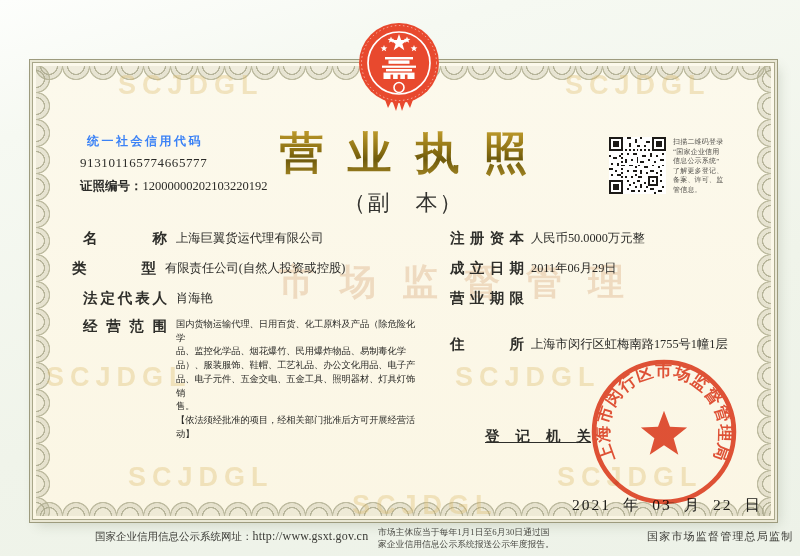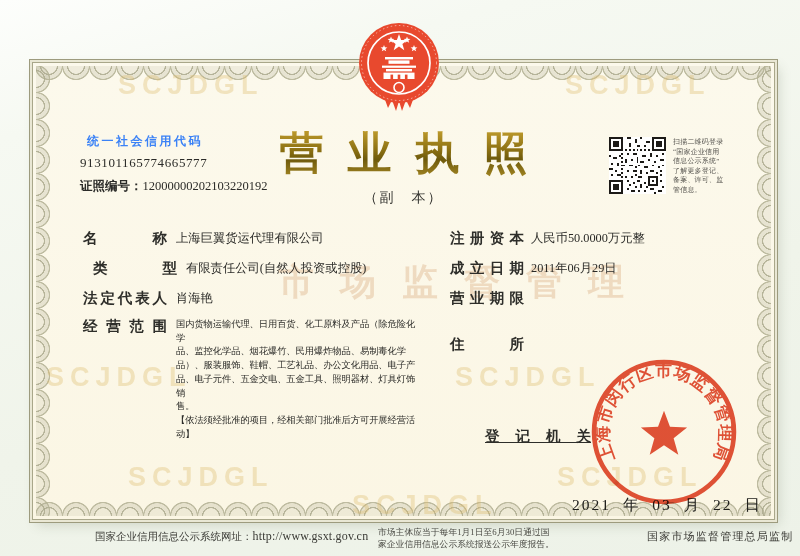--- a/index.html
+++ b/index.html
@@ -41,21 +41,21 @@
       font-size:12px;letter-spacing:2.5px;color:#3b82f6;margin-left:7px;}
   .credit-code{left:80px;top:155px;font-size:13px;letter-spacing:.6px;}
   .license-line{left:80px;top:178px;font-size:12.5px;}
   .license-line b{font-family:Liberation Mono, monospace;font-weight:bold;}
   .title-wrap{left:33px;top:124px;width:741px;text-align:center;}
   .title{display:inline-block;margin-right:-24px;font-weight:bold;font-size:44px;letter-spacing:24px;
       background:linear-gradient(180deg,#cfa934 0%,#8a6f12 45%,#6e5a0c 60%,#b3932a 100%);
       -webkit-background-clip:text;background-clip:text;color:transparent;
       font-family:"Liberation Serif",serif;}
   .subtitle-wrap{left:33px;top:188px;width:741px;text-align:center;}
-  .subtitle{font-size:14px;letter-spacing:2px;color:#33332f;}
+  .subtitle{font-size:22px;letter-spacing:2px;color:#33332f;}
 
   
   .qr{left:609px;top:137px;width:57px;height:57px;}
   .qr-caption{left:673px;top:138px;width:60px;font-size:7px;line-height:9.6px;color:#55534e;
       white-space:pre-line;letter-spacing:.2px;}
 
   
   .row{position:absolute;z-index:4;display:flex;align-items:flex-start;}
   .flabel{flex:0 0 auto;font-family:"Liberation Sans",sans-serif;font-weight:bold;font-size:14.5px;
       color:#2e2e2a;text-align:justify;text-align-last:justify;-moz-text-align-last:justify;
@@ -154,21 +154,21 @@
 “国家企业信用
 信息公示系统”
 了解更多登记、
 备案、许可、监
 管信息。</div>
 
 <div class="row" style="left:83px;top:230px;width:355px">
   <span class="flabel flabel-l">名称</span>
   <span class="fvalue">上海巨翼货运代理有限公司</span>
 </div>
-<div class="row" style="left:93px;top:260px;width:355px">
+<div class="row" style="left:72px;top:260px;width:355px">
   <span class="flabel flabel-l">类型</span>
   <span class="fvalue">有限责任公司(自然人投资或控股)</span>
 </div>
 <div class="row" style="left:83px;top:290px;width:355px">
   <span class="flabel flabel-l">法定代表人</span>
   <span class="fvalue">肖海艳</span>
 </div>
 <div class="row" style="left:83px;top:318px;width:355px">
   <span class="flabel flabel-l">经营范围</span>
   <span class="fvalue scope">国内货物运输代理、日用百货、化工原料及产品（除危险化学
@@ -186,20 +186,21 @@
 </div>
 <div class="row" style="left:450px;top:260px;width:320px">
   <span class="flabel flabel-r">成立日期</span>
   <span class="fvalue">2011年06月29日</span>
 </div>
 <div class="row" style="left:450px;top:290px;width:320px">
   <span class="flabel flabel-r">营业期限</span>
 </div>
 <div class="row" style="left:450px;top:336px;width:320px">
   <span class="flabel flabel-r">住所</span>
+  <span class="fvalue">上海市闵行区虹梅南路1755号1幢1层</span>
 </div>
 
 <div class="abs reg-label">登记机关</div>
 <div class="abs date">2021 年 03 月 22 日</div>
 
 <svg class="abs seal" width="152" height="152" viewBox="0 0 150 150">
   <circle cx="75" cy="75" r="69" fill="none" stroke="#e0452a" stroke-width="4.6"></circle>
   <defs>
     <path id="sealArc" d="M 26.4 100.8 A 55 55 0 1 1 123.6 100.8" fill="none"></path>
   </defs>

